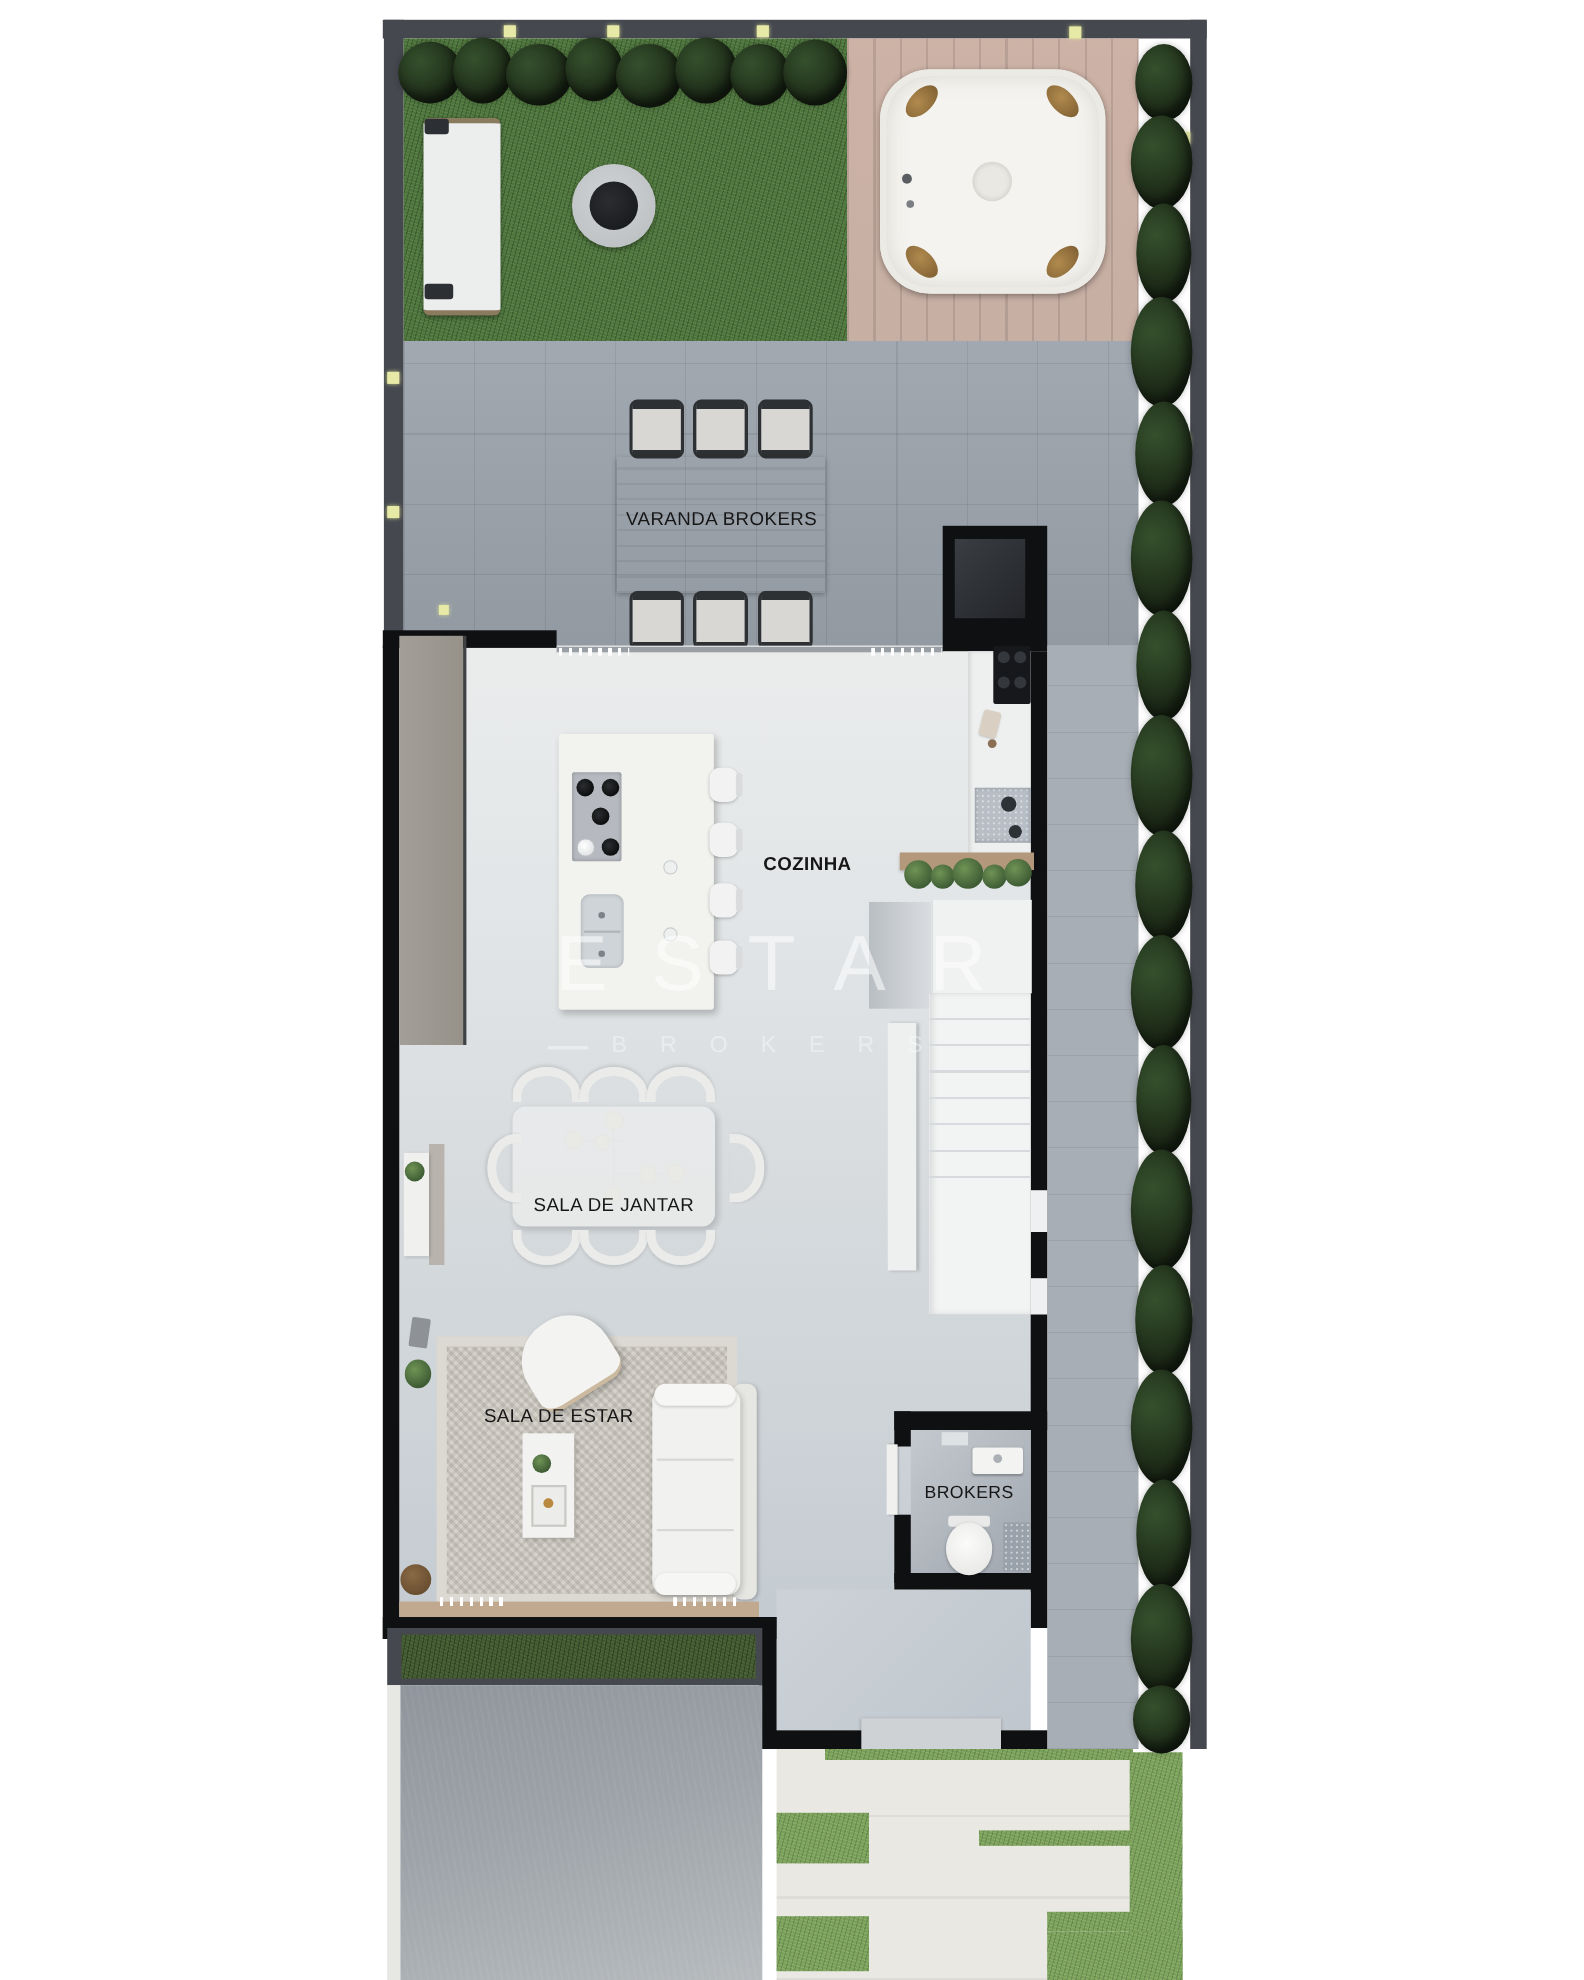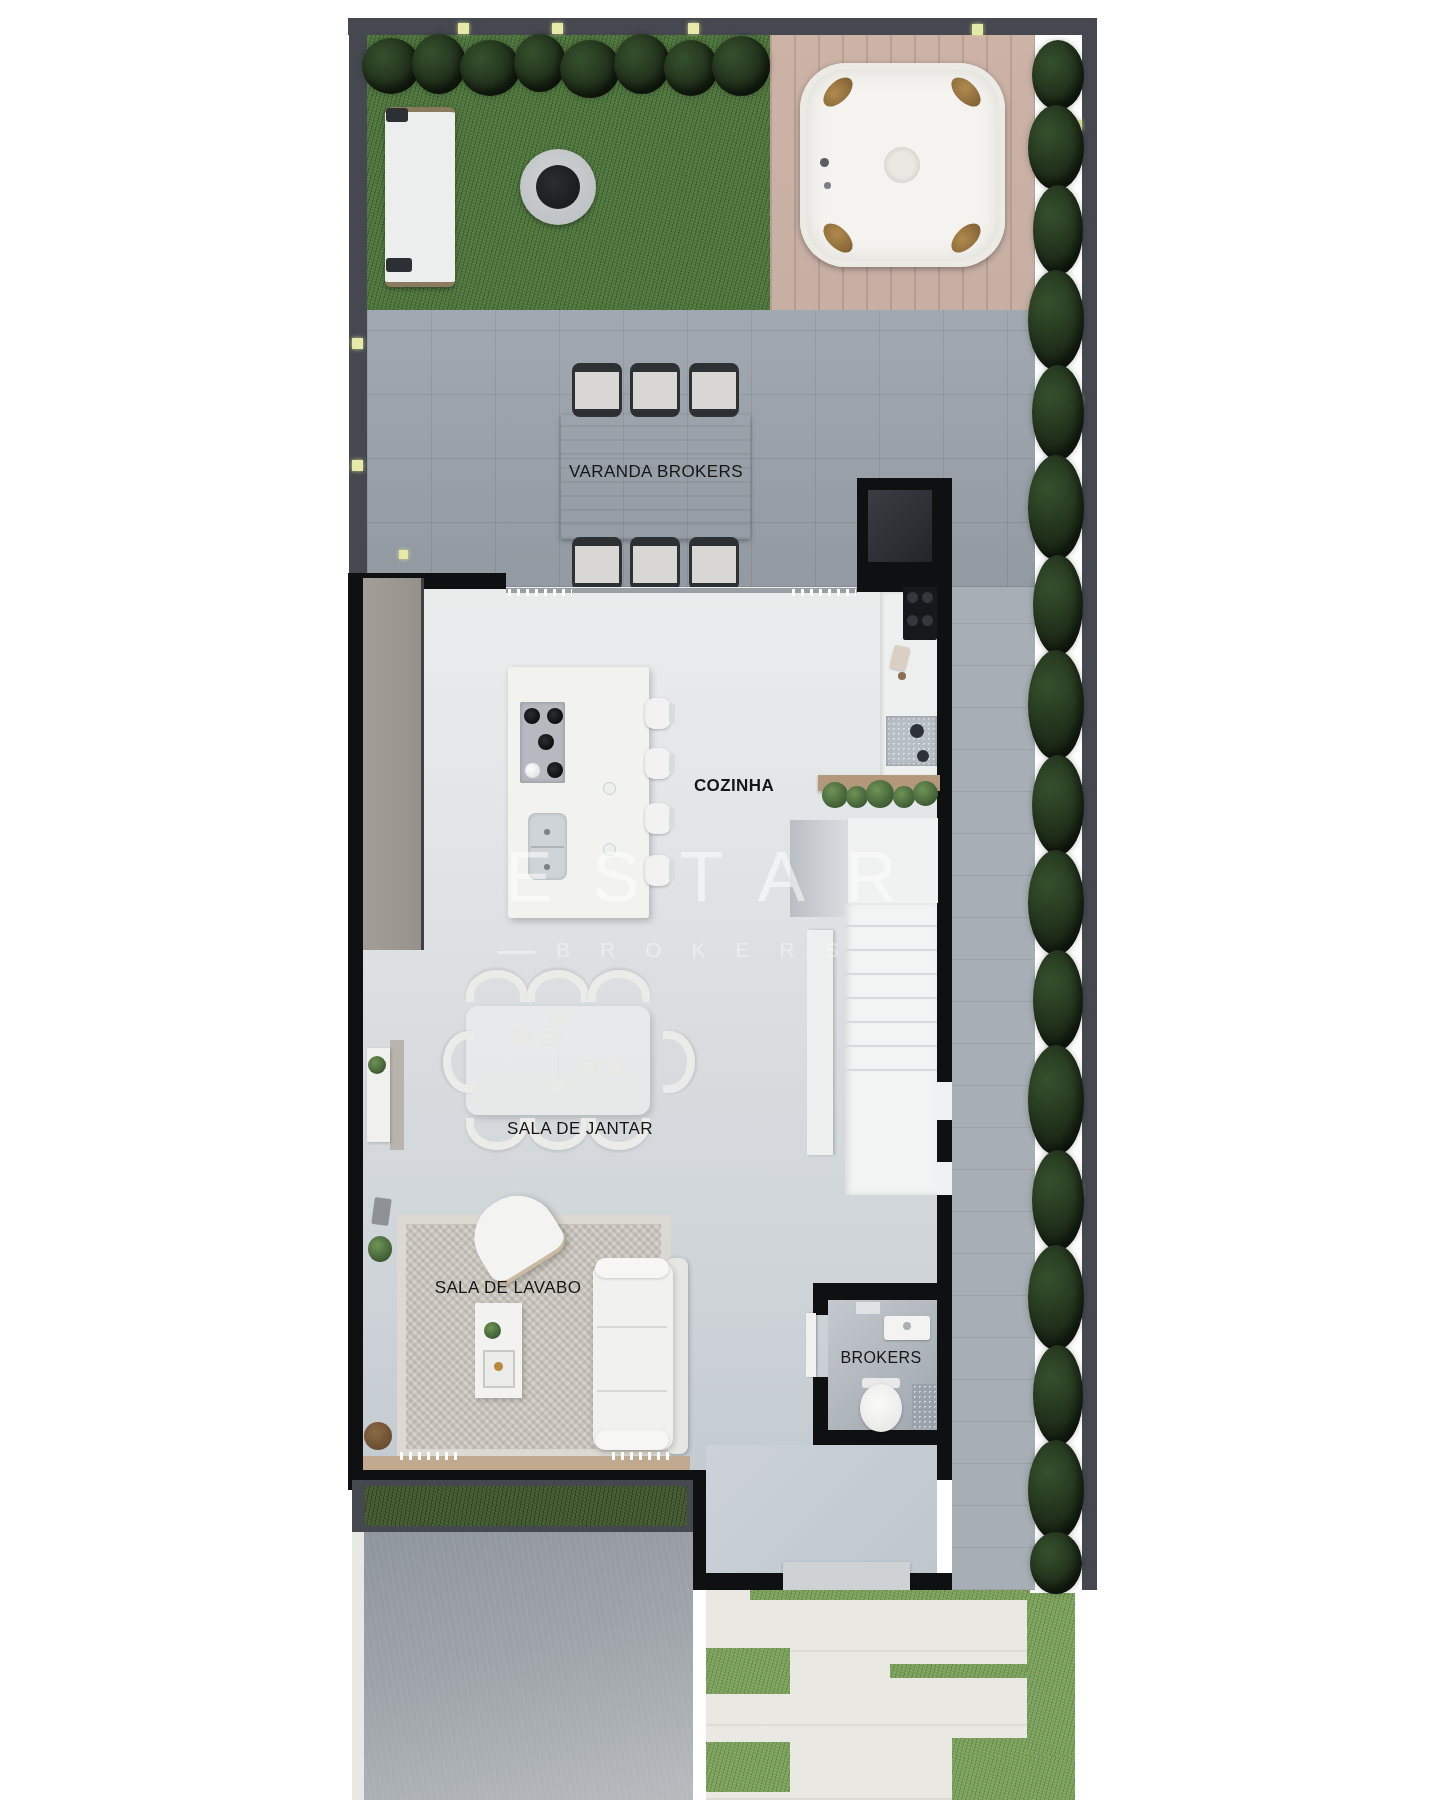--- a/index.html
+++ b/index.html
@@ -275,17 +275,17 @@
   <div class="abs bush" style="left:1033px;top:1345px;width:50px;height:100px;"></div>
   <div class="abs bush" style="left:1028px;top:1440px;width:56px;height:100px;"></div>
   <div class="abs bush" style="left:1030px;top:1532px;width:52px;height:62px;"></div>
 
   <div class="abs wm" style="left:505px;top:836px;font-size:71px;letter-spacing:40px;opacity:.55;">ESTAR</div>
   <div class="abs" style="left:498px;top:951px;width:37px;height:3px;background:rgba(255,255,255,.4);"></div>
   <div class="abs wm" style="left:556px;top:938px;font-size:21px;letter-spacing:30px;opacity:.38;">BROKERS</div>
 
   <div class="abs label" style="left:656px;top:472px;">VARANDA BROKERS</div>
   <div class="abs label" style="left:734px;top:786px;font-weight:bold;">COZINHA</div>
-  <div class="abs label" style="left:580px;top:1096px;margin-top:33px;">SALA DE JANTAR</div>
-  <div class="abs label" style="left:508px;top:1288px;">SALA DE LAVABO</div>
+  <div class="abs label" style="left:558px;top:1096px;">SALA DE JANTAR</div>
+  <div class="abs label" style="left:508px;top:1288px;">SALA DE ESTAR</div>
   <div class="abs label" style="left:881px;top:1358px;font-size:16px;">BROKERS</div>
 
 </div>
 
 </body></html>

